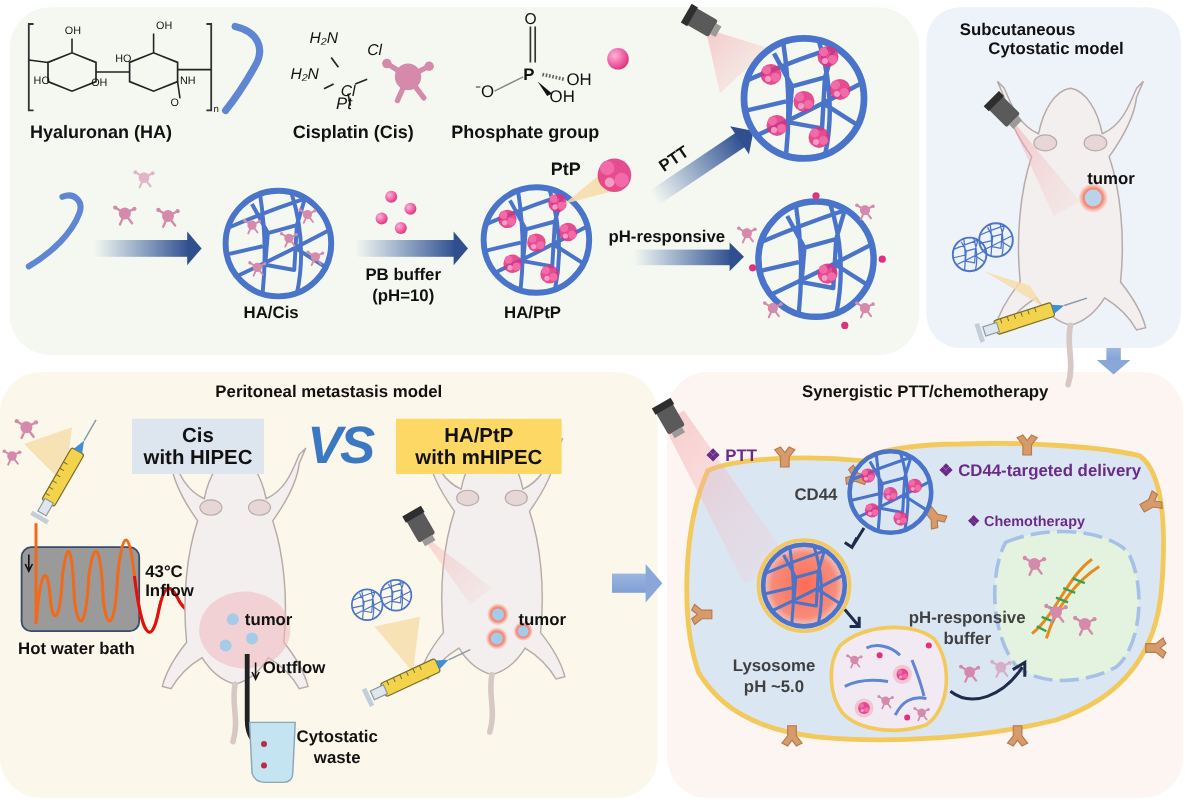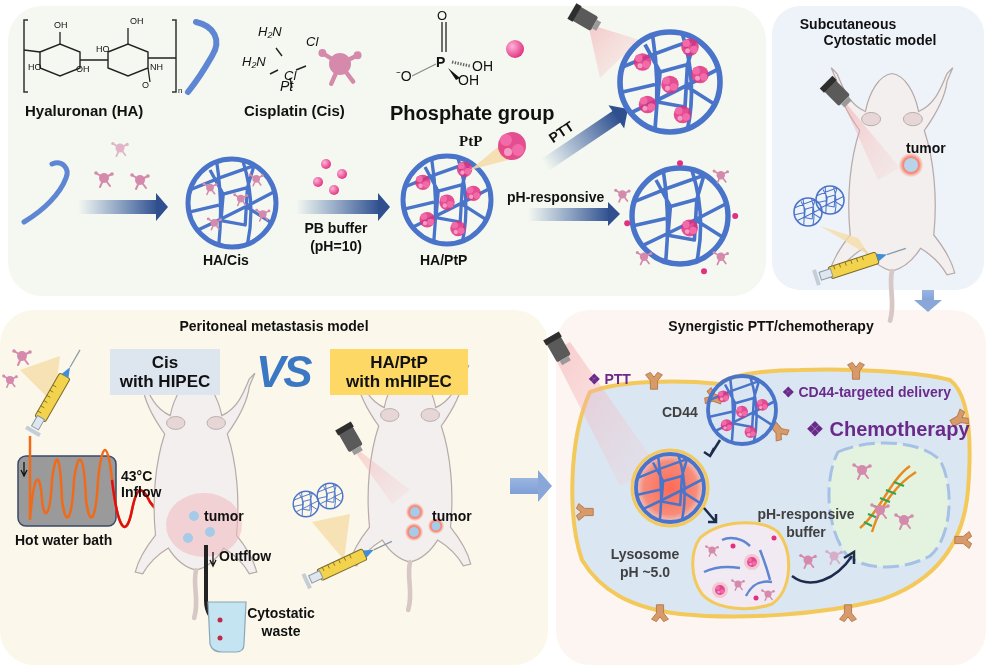--- a/index.html
+++ b/index.html
@@ -327,27 +327,27 @@
 <span class="lbl" style="left:280px;top:42px;font-size:14px;font-style:italic;font-weight:normal;margin-top:36px;">Pt</span>
 <span class="lbl" style="left:306px;top:34px;font-size:13px;font-style:italic;font-weight:normal;">Cl</span>
 <span class="lbl" style="left:284px;top:68px;font-size:13px;font-style:italic;font-weight:normal;">Cl</span>
 <span class="lbl" style="left:244px;top:102px;font-size:15px;">Cisplatin (Cis)</span>
 
 <span class="lbl" style="left:437px;top:8px;font-size:13px;font-weight:normal;">O</span>
 <span class="lbl" style="left:436px;top:54px;font-size:14px;">P</span>
 <span class="lbl" style="left:472px;top:58px;font-size:14px;font-weight:normal;">OH</span>
 <span class="lbl" style="left:458px;top:72px;font-size:14px;font-weight:normal;">OH</span>
 <span class="lbl" style="left:396px;top:66px;font-size:14px;font-weight:normal;">⁻O</span>
-<span class="lbl" style="left:390px;top:102px;font-size:20px;">Phosphate group</span>
+<span class="lbl" style="left:376px;top:102px;font-size:15px;">Phosphate group</span>
 
 <span class="lbl" style="left:203px;top:252px;font-size:14px;">HA/Cis</span>
 <span class="lbl c" style="left:296px;top:220px;width:80px;font-size:14px;">PB buffer</span>
 <span class="lbl c" style="left:296px;top:238px;width:80px;font-size:14px;">(pH=10)</span>
 <span class="lbl" style="left:420px;top:252px;font-size:14px;">HA/PtP</span>
-<span class="lbl" style="left:459px;top:133px;font-size:15px;font-family:Liberation Serif, serif;">PtP</span>
+<span class="lbl" style="left:459px;top:133px;font-size:15px;">PtP</span>
 <span class="lbl" style="left:548px;top:124px;font-size:14px;transform:rotate(-34deg);">PTT</span>
 <span class="lbl" style="left:507px;top:189px;font-size:14px;">pH-responsive</span>
 
 <span class="lbl c" style="left:748px;top:16px;width:200px;font-size:14px;line-height:16px;text-align:center;">Subcutaneous</span>
 <span class="lbl c" style="left:780px;top:32px;width:200px;font-size:14px;line-height:16px;">Cytostatic model</span>
 <span class="lbl" style="left:906px;top:140px;font-size:14px;">tumor</span>
 
 <span class="lbl c" style="left:0;top:318px;width:548px;font-size:14px;">Peritoneal metastasis model</span>
 <div class="box" style="left:110px;top:349px;width:110px;height:46px;background:#dde5ef;">
   <div>
@@ -367,18 +367,18 @@
 <span class="lbl" style="left:15px;top:532px;font-size:14px;">Hot water bath</span>
 <span class="lbl" style="left:204px;top:508px;font-size:14px;">tumor</span>
 <span class="lbl" style="left:219px;top:548px;font-size:14px;">Outflow</span>
 <span class="lbl c" style="left:236px;top:604px;width:90px;font-size:14px;line-height:18px;">Cytostatic</span>
 <span class="lbl c" style="left:236px;top:622px;width:90px;font-size:14px;line-height:18px;">waste</span>
 <span class="lbl" style="left:432px;top:508px;font-size:14px;">tumor</span>
 
 <span class="lbl c" style="left:556px;top:318px;width:430px;font-size:14px;">Synergistic PTT/chemotherapy</span>
 <span class="lbl purple" style="left:588px;top:371px;font-size:14px;">❖ PTT</span>
 <span class="lbl purple" style="left:782px;top:384px;font-size:14px;">❖ CD44-targeted delivery</span>
-<span class="lbl purple" style="left:806px;top:417px;font-size:20px;">❖ Chemotherapy</span>
+<span class="lbl purple" style="left:806px;top:427px;font-size:12px;">❖ Chemotherapy</span>
 <span class="lbl navy" style="left:662px;top:404px;font-size:14px;">CD44</span>
 <span class="lbl c navy" style="left:746px;top:506px;width:120px;font-size:14px;line-height:16px;">pH-responsive</span>
 <span class="lbl c navy" style="left:746px;top:524px;width:120px;font-size:14px;line-height:16px;">buffer</span>
 <span class="lbl c navy" style="left:600px;top:546px;width:90px;font-size:14px;line-height:16px;">Lysosome</span>
 <span class="lbl c navy" style="left:600px;top:564px;width:90px;font-size:14px;line-height:16px;">pH ~5.0</span>
 
 </body></html>

